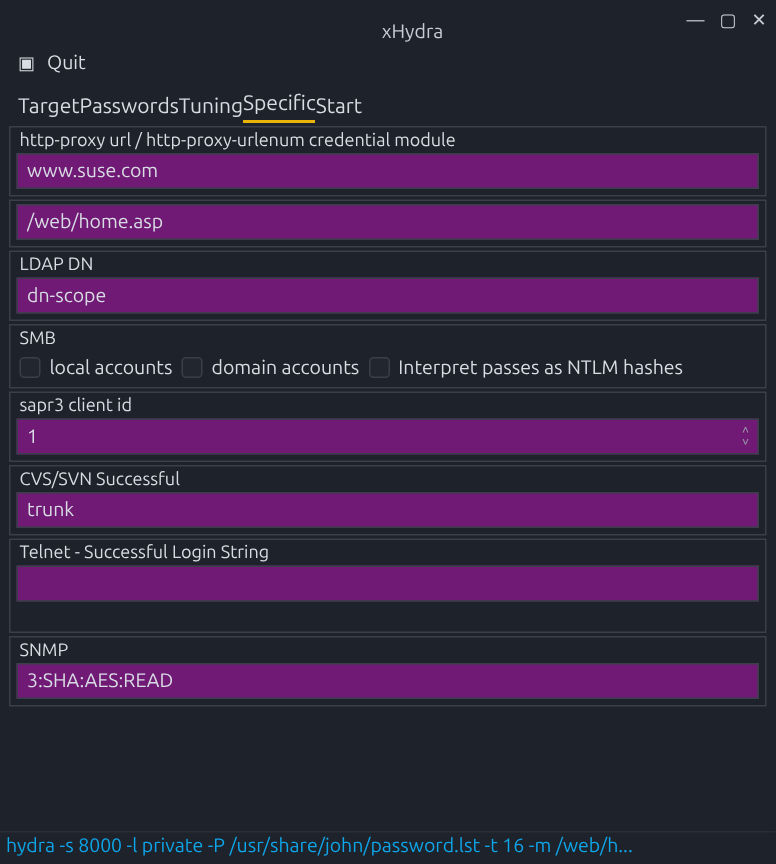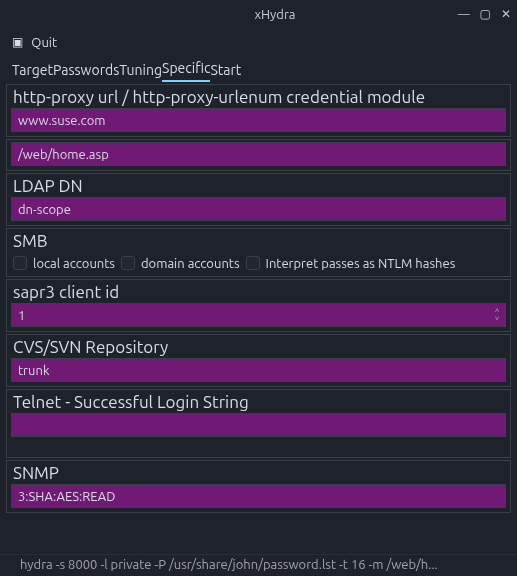--- a/index.html
+++ b/index.html
@@ -10,21 +10,21 @@
     font-size: 13px;
     width: 517px;
     height: 576px;
     overflow: hidden;
     display: flex;
     flex-direction: column;
   }
   .titlebar {
     height: 28px;
     display: flex;
-    align-items: center;
+    align-items: flex-end;
     justify-content: center;
     position: relative;
     color: #c8ccd4;
     font-size: 13px;
     padding-left: 33px;
   }
   .title-controls {
     position: absolute;
     right: 6px;
     top: 0;
@@ -51,38 +51,38 @@
     padding: 4px 12px 0 12px;
     height: 26px;
   }
   .tab {
     color: #d8dce3;
     padding-bottom: 4px;
     cursor: pointer;
     font-size: 14px;
   }
   .tab.active {
-    border-bottom: 2px solid #7dd3fc;
+    border-bottom: 2px solid #eab308;
   }
   .form-area {
     flex: 1;
     padding: 0 6px 4px 6px;
     overflow: hidden;
   }
   .group {
     border: 1px solid #3a3f4a;
     margin-top: 2px;
     padding: 2px 4px 4px 4px;
   }
   .group-tall {
     padding-bottom: 20px;
   }
   .group-label {
     color: #d8dce3;
-    font-size: 17px;
+    font-size: 12px;
     margin-bottom: 2px;
     padding-left: 2px;
   }
   .field {
     width: 100%;
     background: #701a75;
     border: 1px solid #3a3f4a;
     color: #d8dce3;
     padding: 4px 6px;
     font-size: 13px;
@@ -120,22 +120,22 @@
   }
   .spin-btns span {
     font-size: 8px;
     line-height: 8px;
     color: #9aa0ac;
     text-align: center;
     cursor: pointer;
   }
   .statusbar {
     height: 22px;
-    padding: 2px 20px;
-    color: #a3a3a3;
+    padding: 2px 4px;
+    color: #0ea5e9;
     font-size: 13px;
     white-space: nowrap;
     overflow: hidden;
     text-overflow: ellipsis;
     border-top: 1px solid #2a2e37;
   }
 </style>
 </head>
 <body>
 
@@ -195,21 +195,21 @@
     <div class="spin-wrap">
       <input class="field" value="1" style="">
       <div class="spin-btns">
         <span>˄</span>
         <span>˅</span>
       </div>
     </div>
   </div>
 
   <div class="group">
-    <div class="group-label">CVS/SVN Repository</div>
+    <div class="group-label">CVS/SVN Successful</div>
     <input class="field" value="trunk" style="">
   </div>
 
   <div class="group group-tall">
     <div class="group-label">Telnet - Successful Login String</div>
     <input class="field" value="" style="">
   </div>
 
   <div class="group">
     <div class="group-label">SNMP</div>

